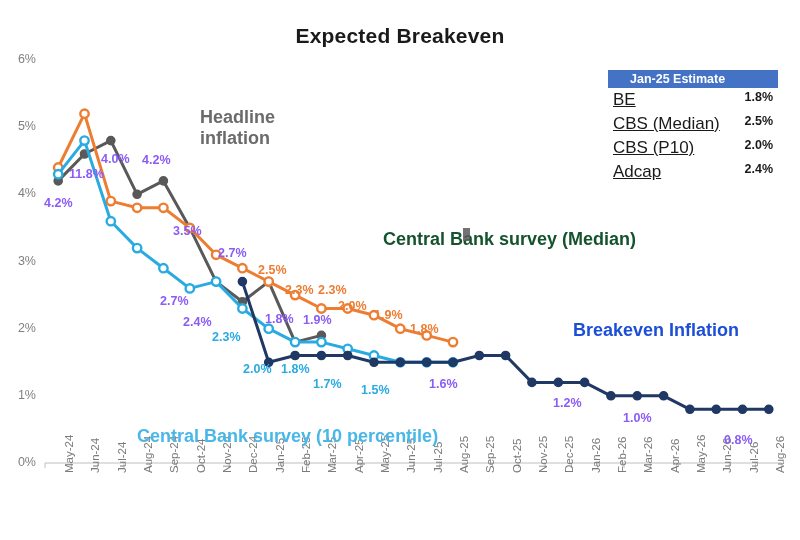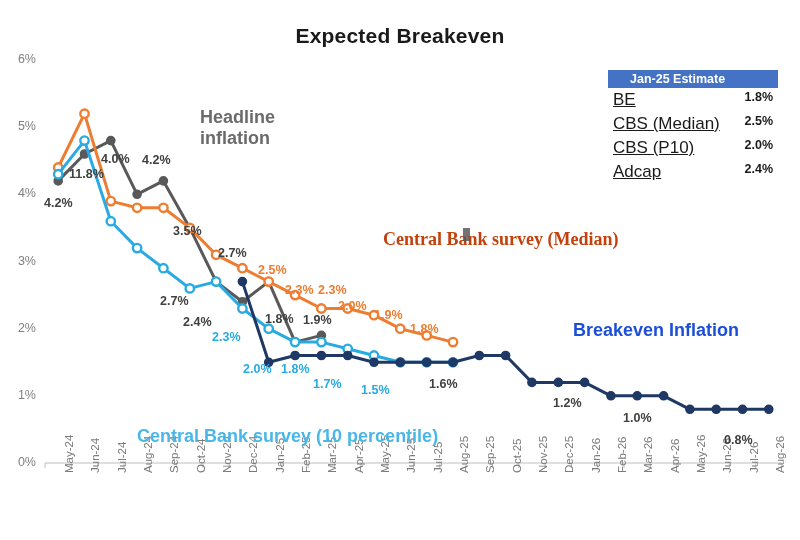--- a/index.html
+++ b/index.html
@@ -23,26 +23,26 @@
     text-align:right;width:34px;
   }
   .xlabel{
     position:absolute;
     font-size:11.5px;color:#7a7a7a;
     transform-origin:left top;
     transform:rotate(-90deg);
     white-space:nowrap;
   }
   .annot{position:absolute;font-size:12.5px;font-weight:bold;white-space:nowrap;}
-  .annot-gray{color:#404040;}
+  .annot-gray{color:#8b5cf6;}
   .annot-orange{color:#ED7D31;}
   .annot-blue{color:#29ABE2;}
   .series-label{position:absolute;font-size:18px;font-weight:bold;white-space:nowrap;}
   .sl-gray{color:#6b6b6b;}
-  .sl-orange{color:#c2410c;font-family:Liberation Serif, serif;}
+  .sl-orange{color:#14532d;}
   .sl-blue{color:#49B7E8;}
   .sl-navy{color:#1d4ed8;}
   #legend-box{
     position:absolute;left:608px;top:70px;width:170px;
     font-size:12px;
   }
   #legend-head{
     background:#4472C4;color:#ffffff;font-weight:bold;
     padding:2px 22px;font-size:12.5px;
   }

